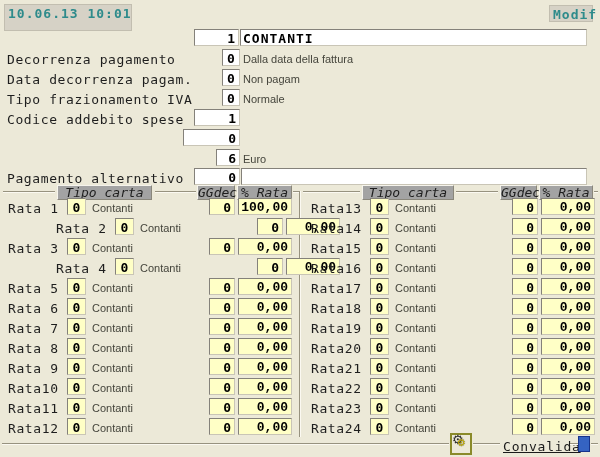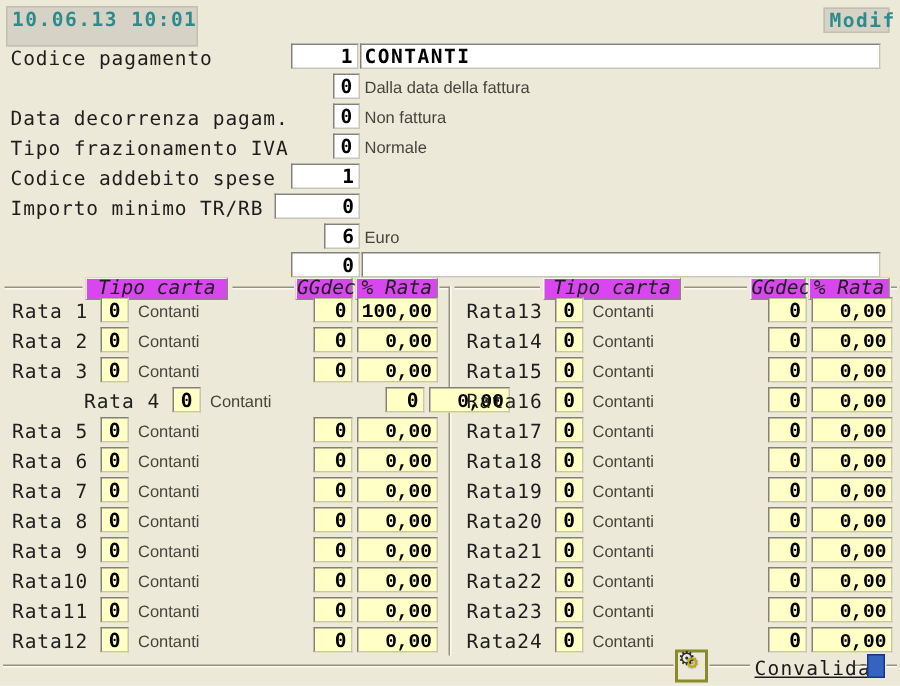--- a/index.html
+++ b/index.html
@@ -21,21 +21,21 @@
     background:#ffffff; border:1px solid;
     border-color:#84817a #c9c5b6 #c9c5b6 #84817a;
     font:bold 13px "DejaVu Sans Mono", monospace; color:#000;
     text-align:right; padding:1px 3px 0 2px; white-space:pre; overflow:hidden;
   }
   .edit.yellow { background:#ffffc6; }
   .edit.txt { text-align:left; letter-spacing:1px; }
   .edit.center { text-align:center; padding:1px 0 0 0; }
   .chip {
     position:absolute; top:0; height:15px; box-sizing:border-box;
-    background:#d946ef; border:1px solid;
+    background:#a3a3a3; border:1px solid;
     border-color:#f6f4ec #8a877b #8a877b #f6f4ec;
     font:italic 13px "DejaVu Sans Mono", monospace; color:#1e1e1e;
     text-align:center; line-height:13px; white-space:pre;
   }
   .statusbox {
     position:absolute; box-sizing:border-box; background:#d6d2c6;
     border:1px solid #c2beb0;
     font:bold 13px "DejaVu Sans Mono", monospace; letter-spacing:1px;
     color:#2e8b8b; padding:1px 3px 0 3px; white-space:pre;
   }
@@ -83,58 +83,58 @@
 </style>
 </head>
 <body>
 
 <div class="screen">
 
   <div class="statusbox" style="left:4px;top:4px;width:128px;height:27px">10.06.13 10:01</div>
   <div class="statusbox" style="left:549px;top:5px;width:44px;height:17px">Modif</div>
 
   <div class="frow" style="top:29px">
-    <span class="mlabel">Codice pagamento</span>
     <div class="edit" style="left:194px;width:45px">1</div>
     <div class="edit txt" style="left:240px;width:347px">CONTANTI</div>
   </div>
 
   <div class="frow" style="top:49px">
+    <span class="mlabel">Decorrenza pagamento</span>
     <div class="edit center" style="left:222px;width:18px">0</div>
     <span class="desc">Dalla data della fattura</span>
   </div>
 
   <div class="frow" style="top:69px">
     <span class="mlabel">Data decorrenza pagam.</span>
     <div class="edit center" style="left:222px;width:18px">0</div>
-    <span class="desc">Non fattura</span>
+    <span class="desc">Non pagam</span>
   </div>
 
   <div class="frow" style="top:89px">
     <span class="mlabel">Tipo frazionamento IVA</span>
     <div class="edit center" style="left:222px;width:18px">0</div>
     <span class="desc">Normale</span>
   </div>
 
   <div class="frow" style="top:109px">
     <span class="mlabel">Codice addebito spese</span>
     <div class="edit" style="left:194px;width:46px">1</div>
   </div>
 
   <div class="frow" style="top:129px">
-    <span class="mlabel">Importo minimo TR/RB</span>
     <div class="edit" style="left:183px;width:57px">0</div>
   </div>
 
   <div class="frow" style="top:149px">
     <div class="edit" style="left:216px;width:24px">6</div>
     <span class="desc">Euro</span>
   </div>
 
   <div class="frow" style="top:168px">
+    <span class="mlabel">Pagamento alternativo</span>
     <div class="edit" style="left:194px;width:46px">0</div>
     <div class="edit txt" style="left:241px;width:346px"></div>
   </div>
 
   <div style="position:absolute;left:0;top:185px;width:600px;height:16px">
     <div class="hline" style="left:3px;top:6px;width:52px"></div>
     <div class="chip" style="left:57px;width:95px">Tipo carta</div>
     <div class="hline" style="left:155px;top:6px;width:41px"></div>
     <div class="chip" style="left:197px;width:38px">GGdec</div>
     <div class="chip" style="left:237px;width:55px">% Rata</div>
@@ -151,21 +151,21 @@
   <div class="vline" style="left:299px;top:191px;height:246px"></div>
 
   <div class="rata-col" style="left:0;top:198px">
       <div class="rata-row" style="top: 0px;">
     <span class="mlabel rlabel"><span>Rata</span><span class="rnum">1</span></span>
     <div class="edit yellow center tipo">0</div>
     <span class="desc tdesc">Contanti</span>
     <div class="edit yellow gg">0</div>
     <div class="edit yellow pc">100,00</div>
   </div>
-      <div class="rata-row" style="top: 20px;">
+      <div class="rata-row" style="top: 20px; margin-left: 48px;">
     <span class="mlabel rlabel"><span>Rata</span><span class="rnum">2</span></span>
     <div class="edit yellow center tipo">0</div>
     <span class="desc tdesc">Contanti</span>
     <div class="edit yellow gg">0</div>
     <div class="edit yellow pc">0,00</div>
   </div>
       <div class="rata-row" style="top: 40px;">
     <span class="mlabel rlabel"><span>Rata</span><span class="rnum">3</span></span>
     <div class="edit yellow center tipo">0</div>
     <span class="desc tdesc">Contanti</span>

